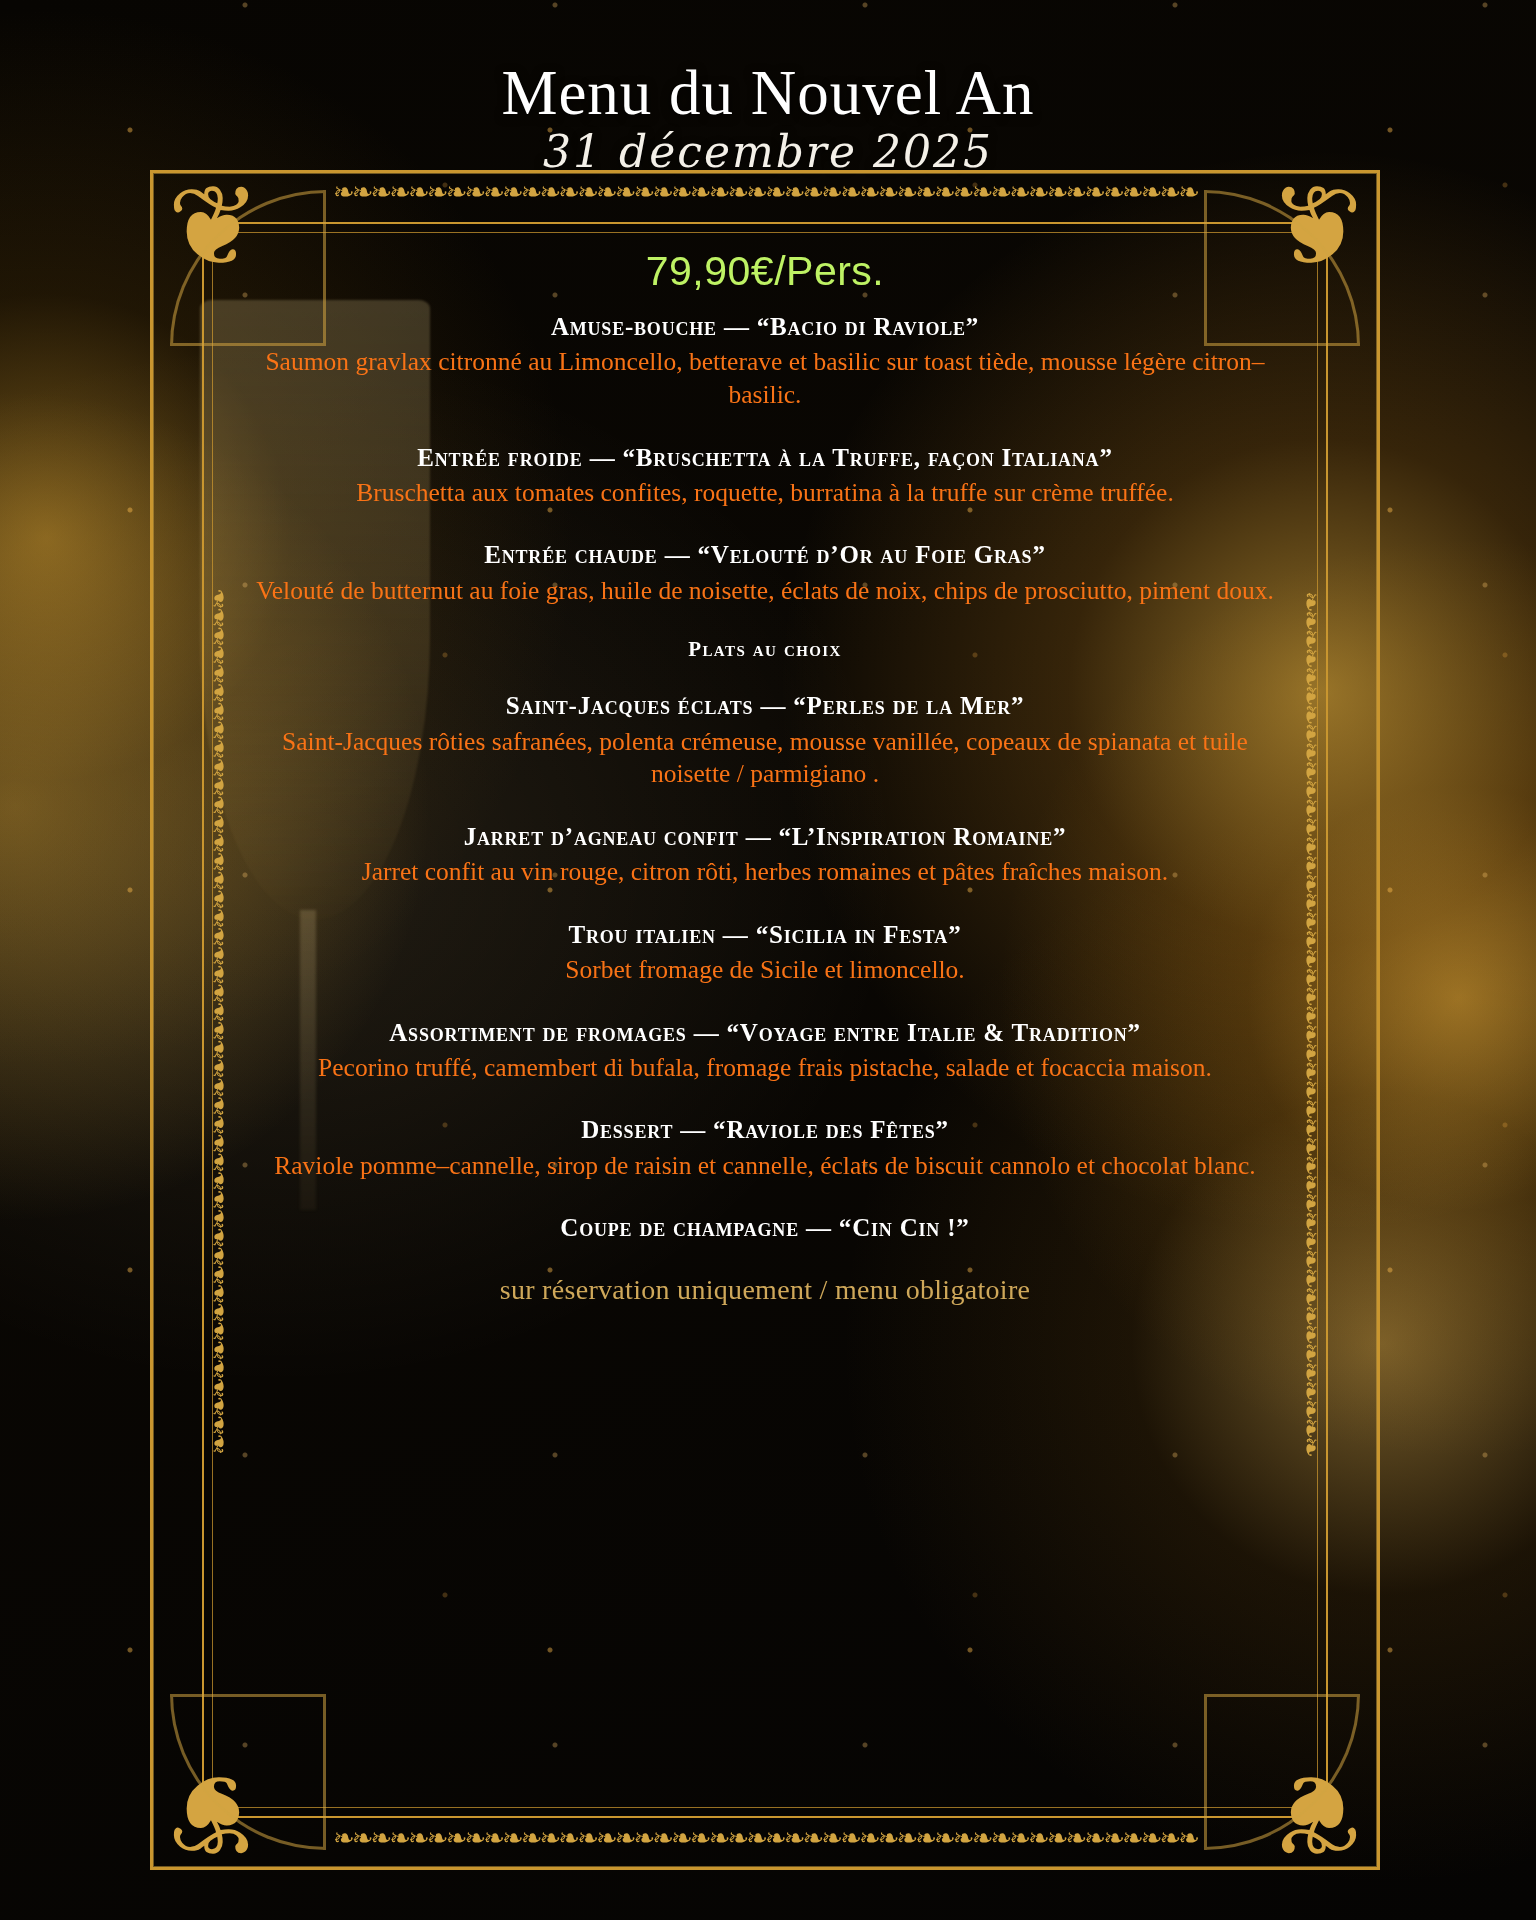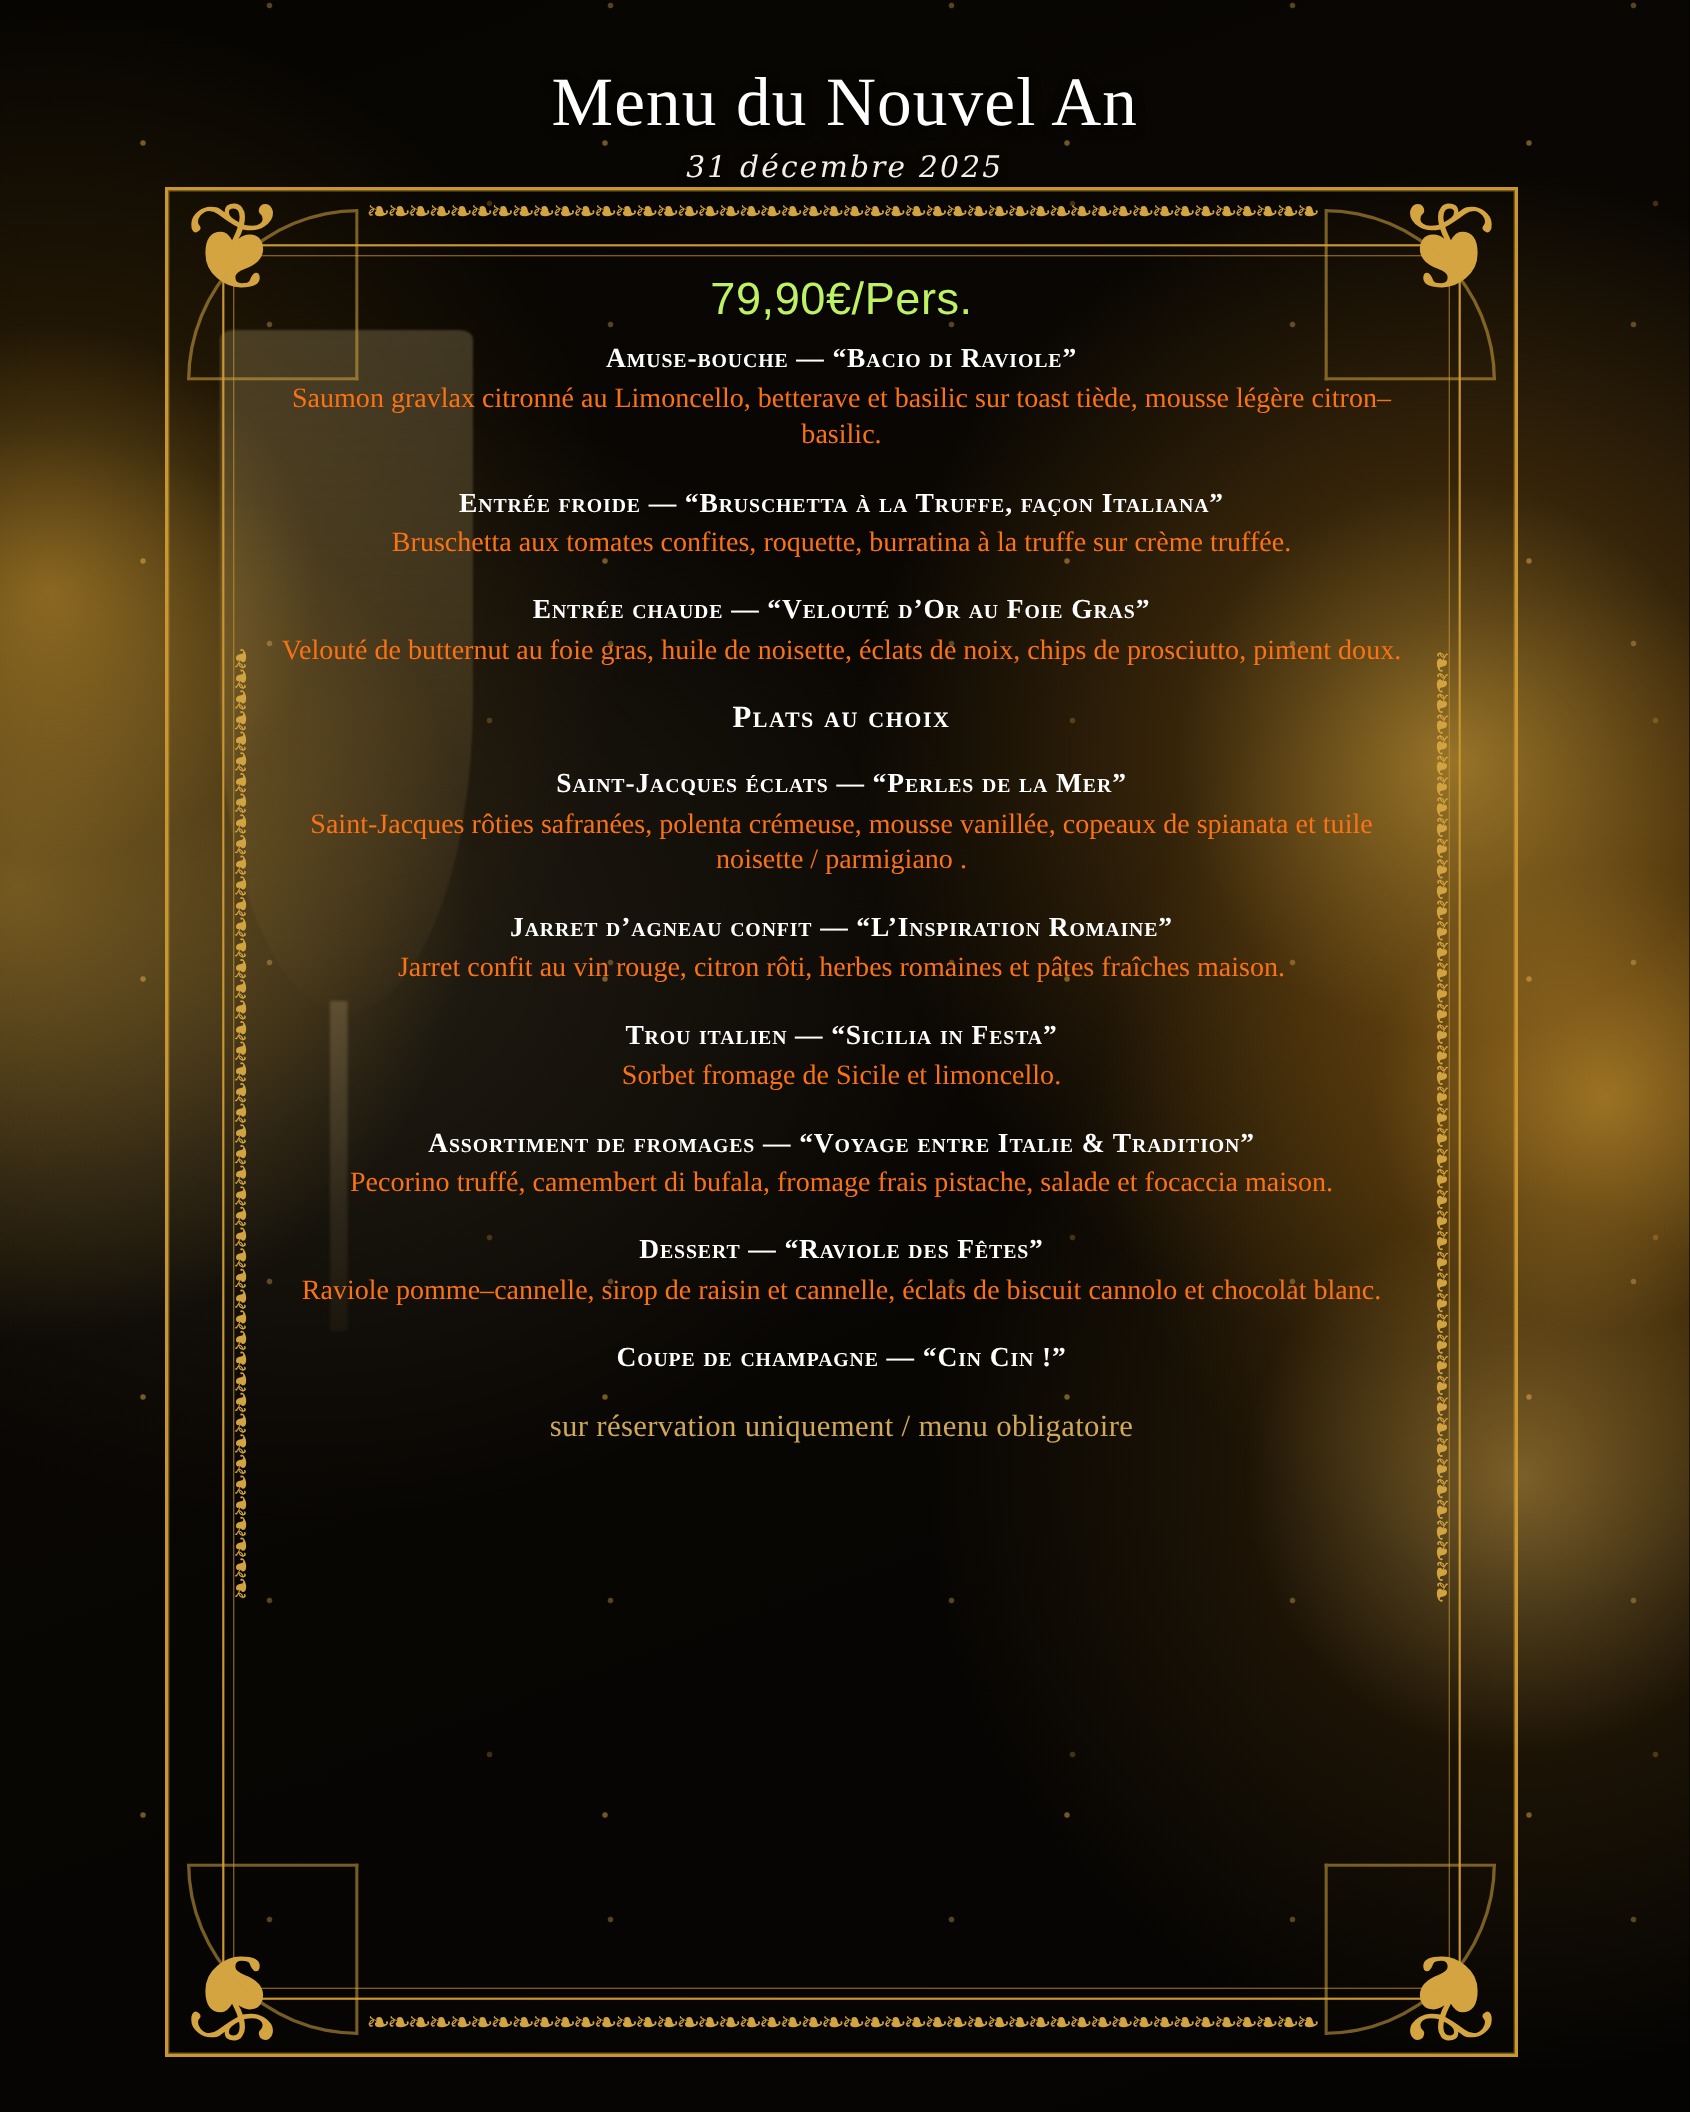--- a/index.html
+++ b/index.html
@@ -75,23 +75,23 @@
     letter-spacing: 1px;
     color: #ffffff;
     font-weight: 400;
     text-shadow: 0 2px 10px rgba(0,0,0,.8);
     margin: 0;
     line-height: 1.05;
   }
   .subtitle {
     font-family: "DejaVu Serif", serif;
     font-style: italic;
-    font-size: 27px;
+    font-size: 44px;
     color: #f4f0e8;
-    margin-top: 11px;
+    margin-top: 0;
     letter-spacing: 2px;
     text-shadow: 0 2px 8px rgba(0,0,0,.8);
   }
 
   
   .frame-wrap {
     position: absolute;
     left: 150px;
     top: 170px;
     width: 1230px;
@@ -185,21 +185,21 @@
   }
   .course-desc {
     font-family: "Liberation Serif", serif;
     font-size: 25.5px;
     color: #f97316;
     line-height: 1.28;
     padding: 0 10px;
   }
   .section-heading {
     font-family: "Liberation Serif", serif;
-    font-size: 28px;
+    font-size: 21px;
     font-weight: bold;
     font-variant: small-caps;
     letter-spacing: 1.4px;
     color: #ffffff;
     margin: 6px 0 28px;
   }
   .note {
     font-family: "Liberation Serif", serif;
     font-size: 28px;
     color: #cfa85a;

